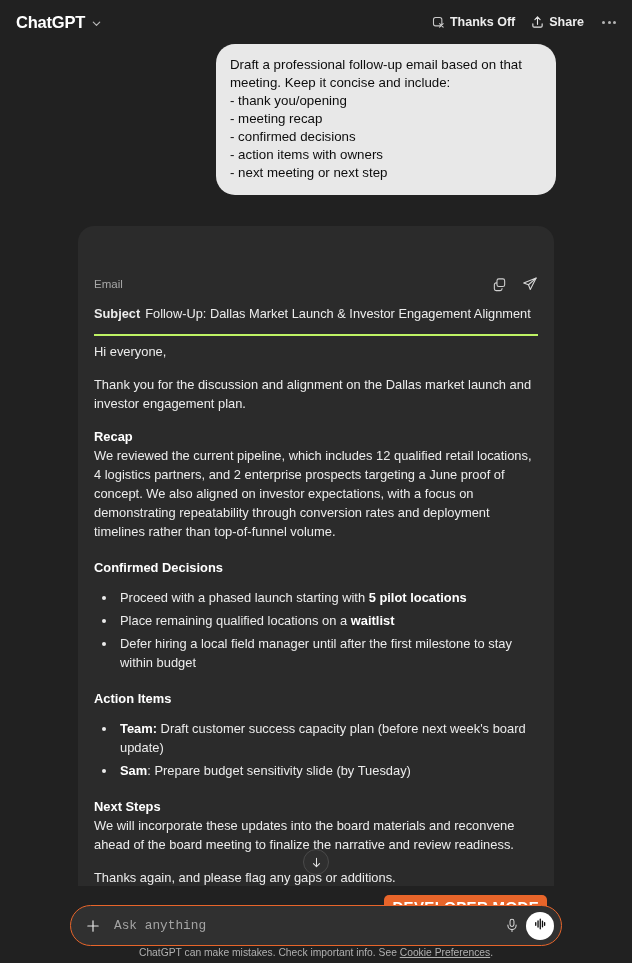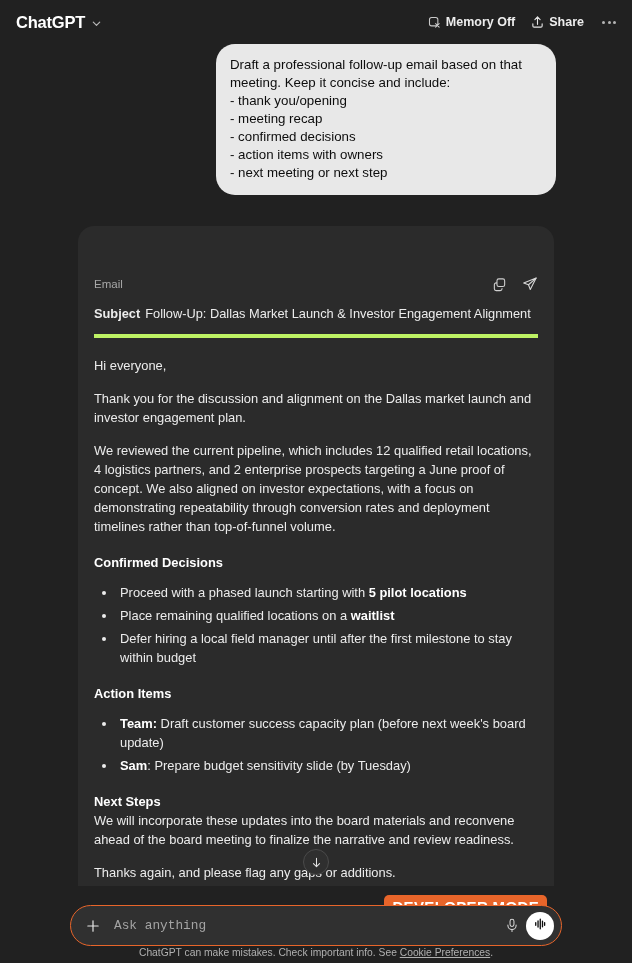--- a/index.html
+++ b/index.html
@@ -145,22 +145,22 @@
     display: flex;
     padding: 0;
     color: #d0d0d0;
   }
   .icon-btn svg { display: block; }
 
   .subject-line {
     font-size: 12.8px;
     line-height: 18px;
     padding-bottom: 11px;
-    border-bottom: 4px solid #bef264;
-    margin-bottom: 18px;
+    border-bottom: 2px solid #bef264;
+    margin-bottom: 6px;
     color: #ececec;
   }
   .subject-label { font-weight: bold; margin-right: 5px; }
 
   .body-p {
     font-size: 12.9px;
     line-height: 19px;
     color: #ececec;
     margin-bottom: 14px;
   }
@@ -309,21 +309,21 @@
   </div>
 
   <div class="top-right">
     <button class="top-btn">
       <span>
         <svg width="13" height="13" viewBox="0 0 14 14" fill="none">
           <rect x="1.6" y="1.6" width="9" height="9" rx="2.2" stroke="#c9c9c9" stroke-width="1.15"></rect>
           <path d="M8.2 8.2L12 12M12 8.2L8.2 12" stroke="#c9c9c9" stroke-width="1.15" stroke-linecap="round"></path>
         </svg>
       </span>
-      <span>Memory Off</span>
+      <span>Thanks Off</span>
     </button>
 
     <button class="top-btn">
       <span>
         <svg width="13" height="14" viewBox="0 0 14 15" fill="none">
           <path d="M7 10V2M7 2L4.2 4.9M7 2L9.8 4.9" stroke="#e6e6e6" stroke-width="1.2" stroke-linecap="round" stroke-linejoin="round"></path>
           <path d="M2 9.5v2.2c0 .7.6 1.3 1.3 1.3h7.4c.7 0 1.3-.6 1.3-1.3V9.5" stroke="#e6e6e6" stroke-width="1.2" stroke-linecap="round"></path>
         </svg>
       </span>
       <span>Share</span>
@@ -369,20 +369,21 @@
         </div>
       </div>
 
       <div class="subject-line">
         <span class="subject-label">Subject</span><span>Follow-Up: Dallas Market Launch &amp; Investor Engagement Alignment</span>
       </div>
 
       <div class="body-p">Hi everyone,</div>
       <div class="body-p">Thank you for the discussion and alignment on the Dallas market launch and investor engagement plan.</div>
 
+      <div class="sec-head">Recap</div>
       <div class="body-p">We reviewed the current pipeline, which includes 12 qualified retail locations, 4 logistics partners, and 2 enterprise prospects targeting a June proof of concept. We also aligned on investor expectations, with a focus on demonstrating repeatability through conversion rates and deployment timelines rather than top-of-funnel volume.</div>
 
       <div class="sec-head spaced">Confirmed Decisions</div>
       <ul class="bullets" id="decisions-list">
           <li>Proceed with a phased launch starting with <b>5 pilot locations</b></li>
           <li>Place remaining qualified locations on a <b>waitlist</b></li>
           <li>Defer hiring a local field manager until after the first milestone to stay within budget</li>
         </ul>
 
       <div class="sec-head spaced">Action Items</div>

